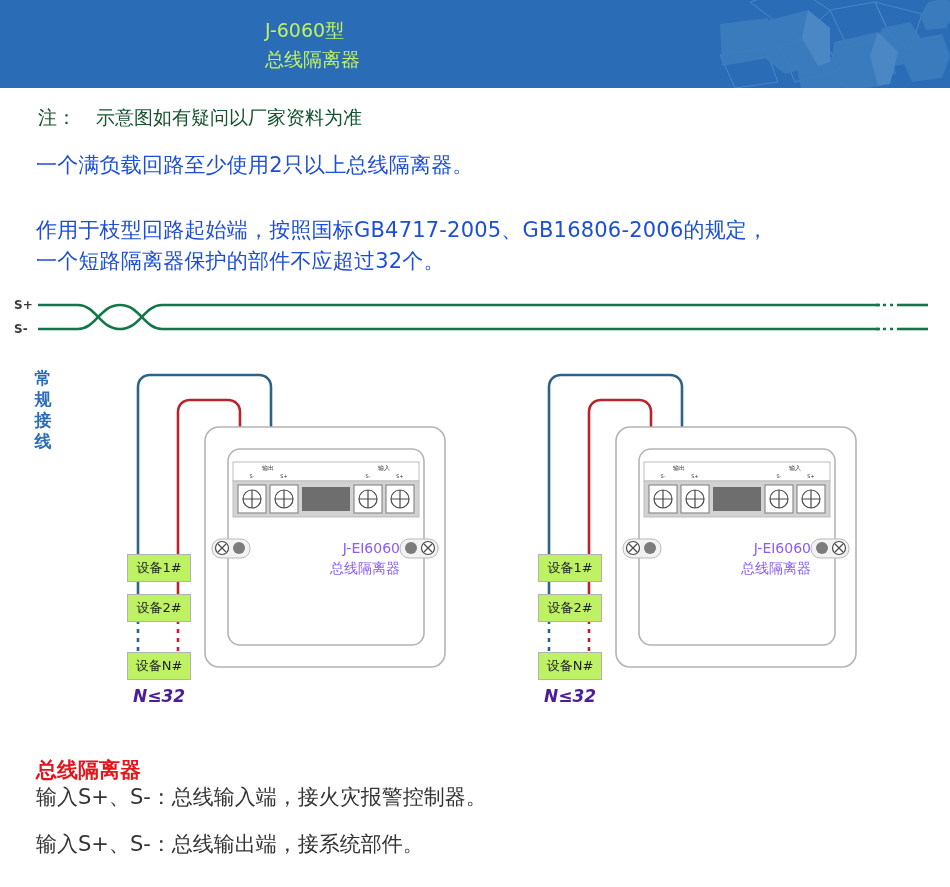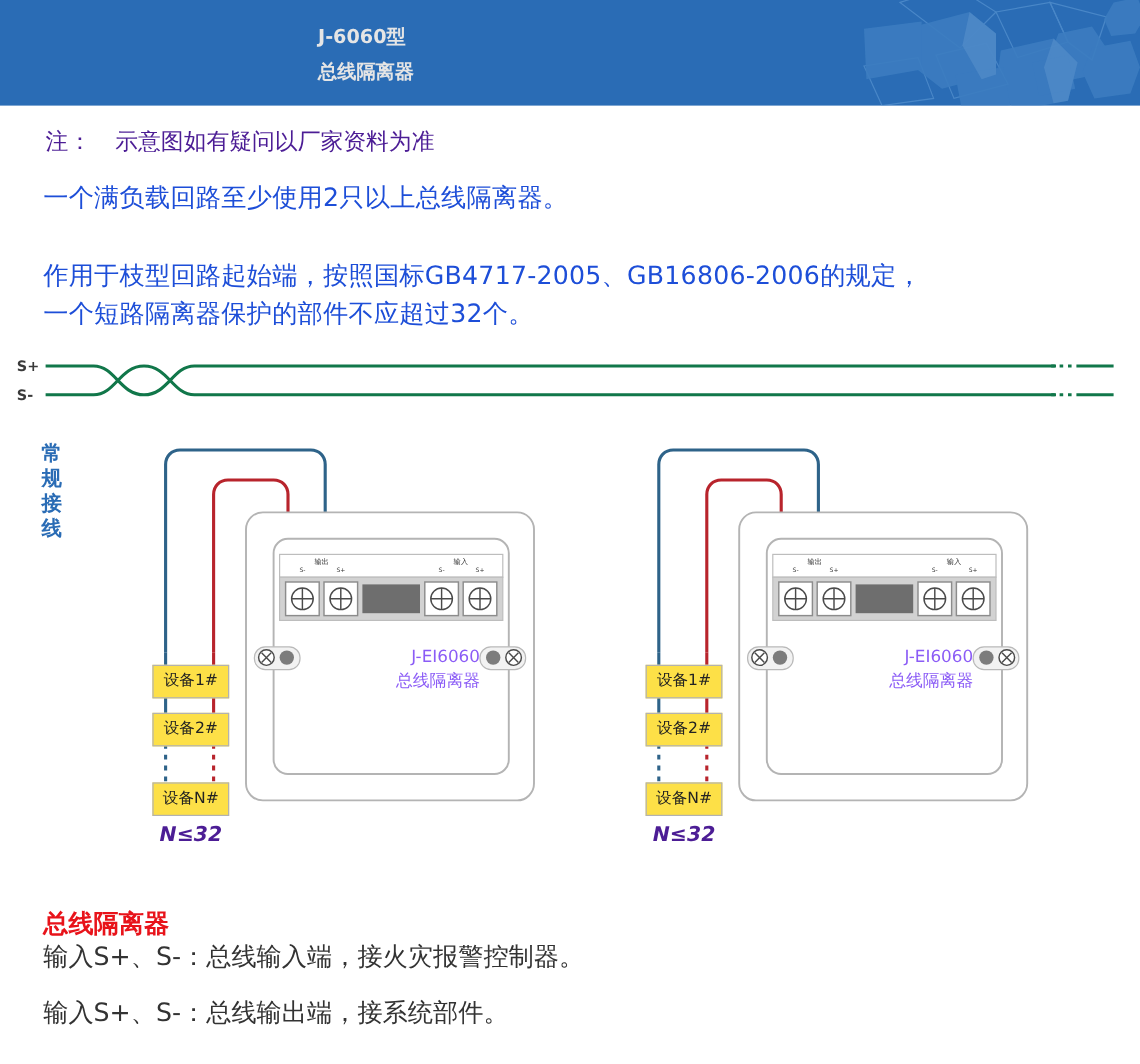--- a/index.html
+++ b/index.html
@@ -30,33 +30,32 @@
     font-size: 52px;
     font-weight: bold;
     color: #ffffff;
     letter-spacing: 2px;
     line-height: 68px;
     white-space: nowrap;
   }
   .banner-sub {
     position: absolute;
     left: 265px; top: 16px;
-    font-size: 16px;
-    color: #e5e5e5;
+    font-size: 19px;
+    color: #bef264;
     line-height: 29px;
     white-space: nowrap;
-    font-weight: bold;
   }
 
   
   .note-line {
     position: absolute;
     left: 38px; top: 105px;
     font-size: 19px;
-    color: #4c1d95;
+    color: #14532d;
     white-space: nowrap;
   }
   .note-line .note-label { margin-right: 14px; }
   .body-text {
     position: absolute;
     left: 36px;
     font-size: 21px;
     color: #1d4ed8;
     white-space: nowrap;
     letter-spacing: 0.2px;
@@ -86,21 +85,21 @@
     width: 26px;
     font-size: 17px;
     color: #2a6cb5;
     font-weight: bold;
     line-height: 21px;
     text-align: center;
   }
 
   .dev-box {
     position: absolute;
-    background: #fde047;
+    background: #bef264;
     border: 1px solid #b2b2b2;
     color: #222222;
     font-size: 13px;
     text-align: center;
     line-height: 26px;
     width: 62px;
     height: 26px;
   }
   .nmax {
     position: absolute;

